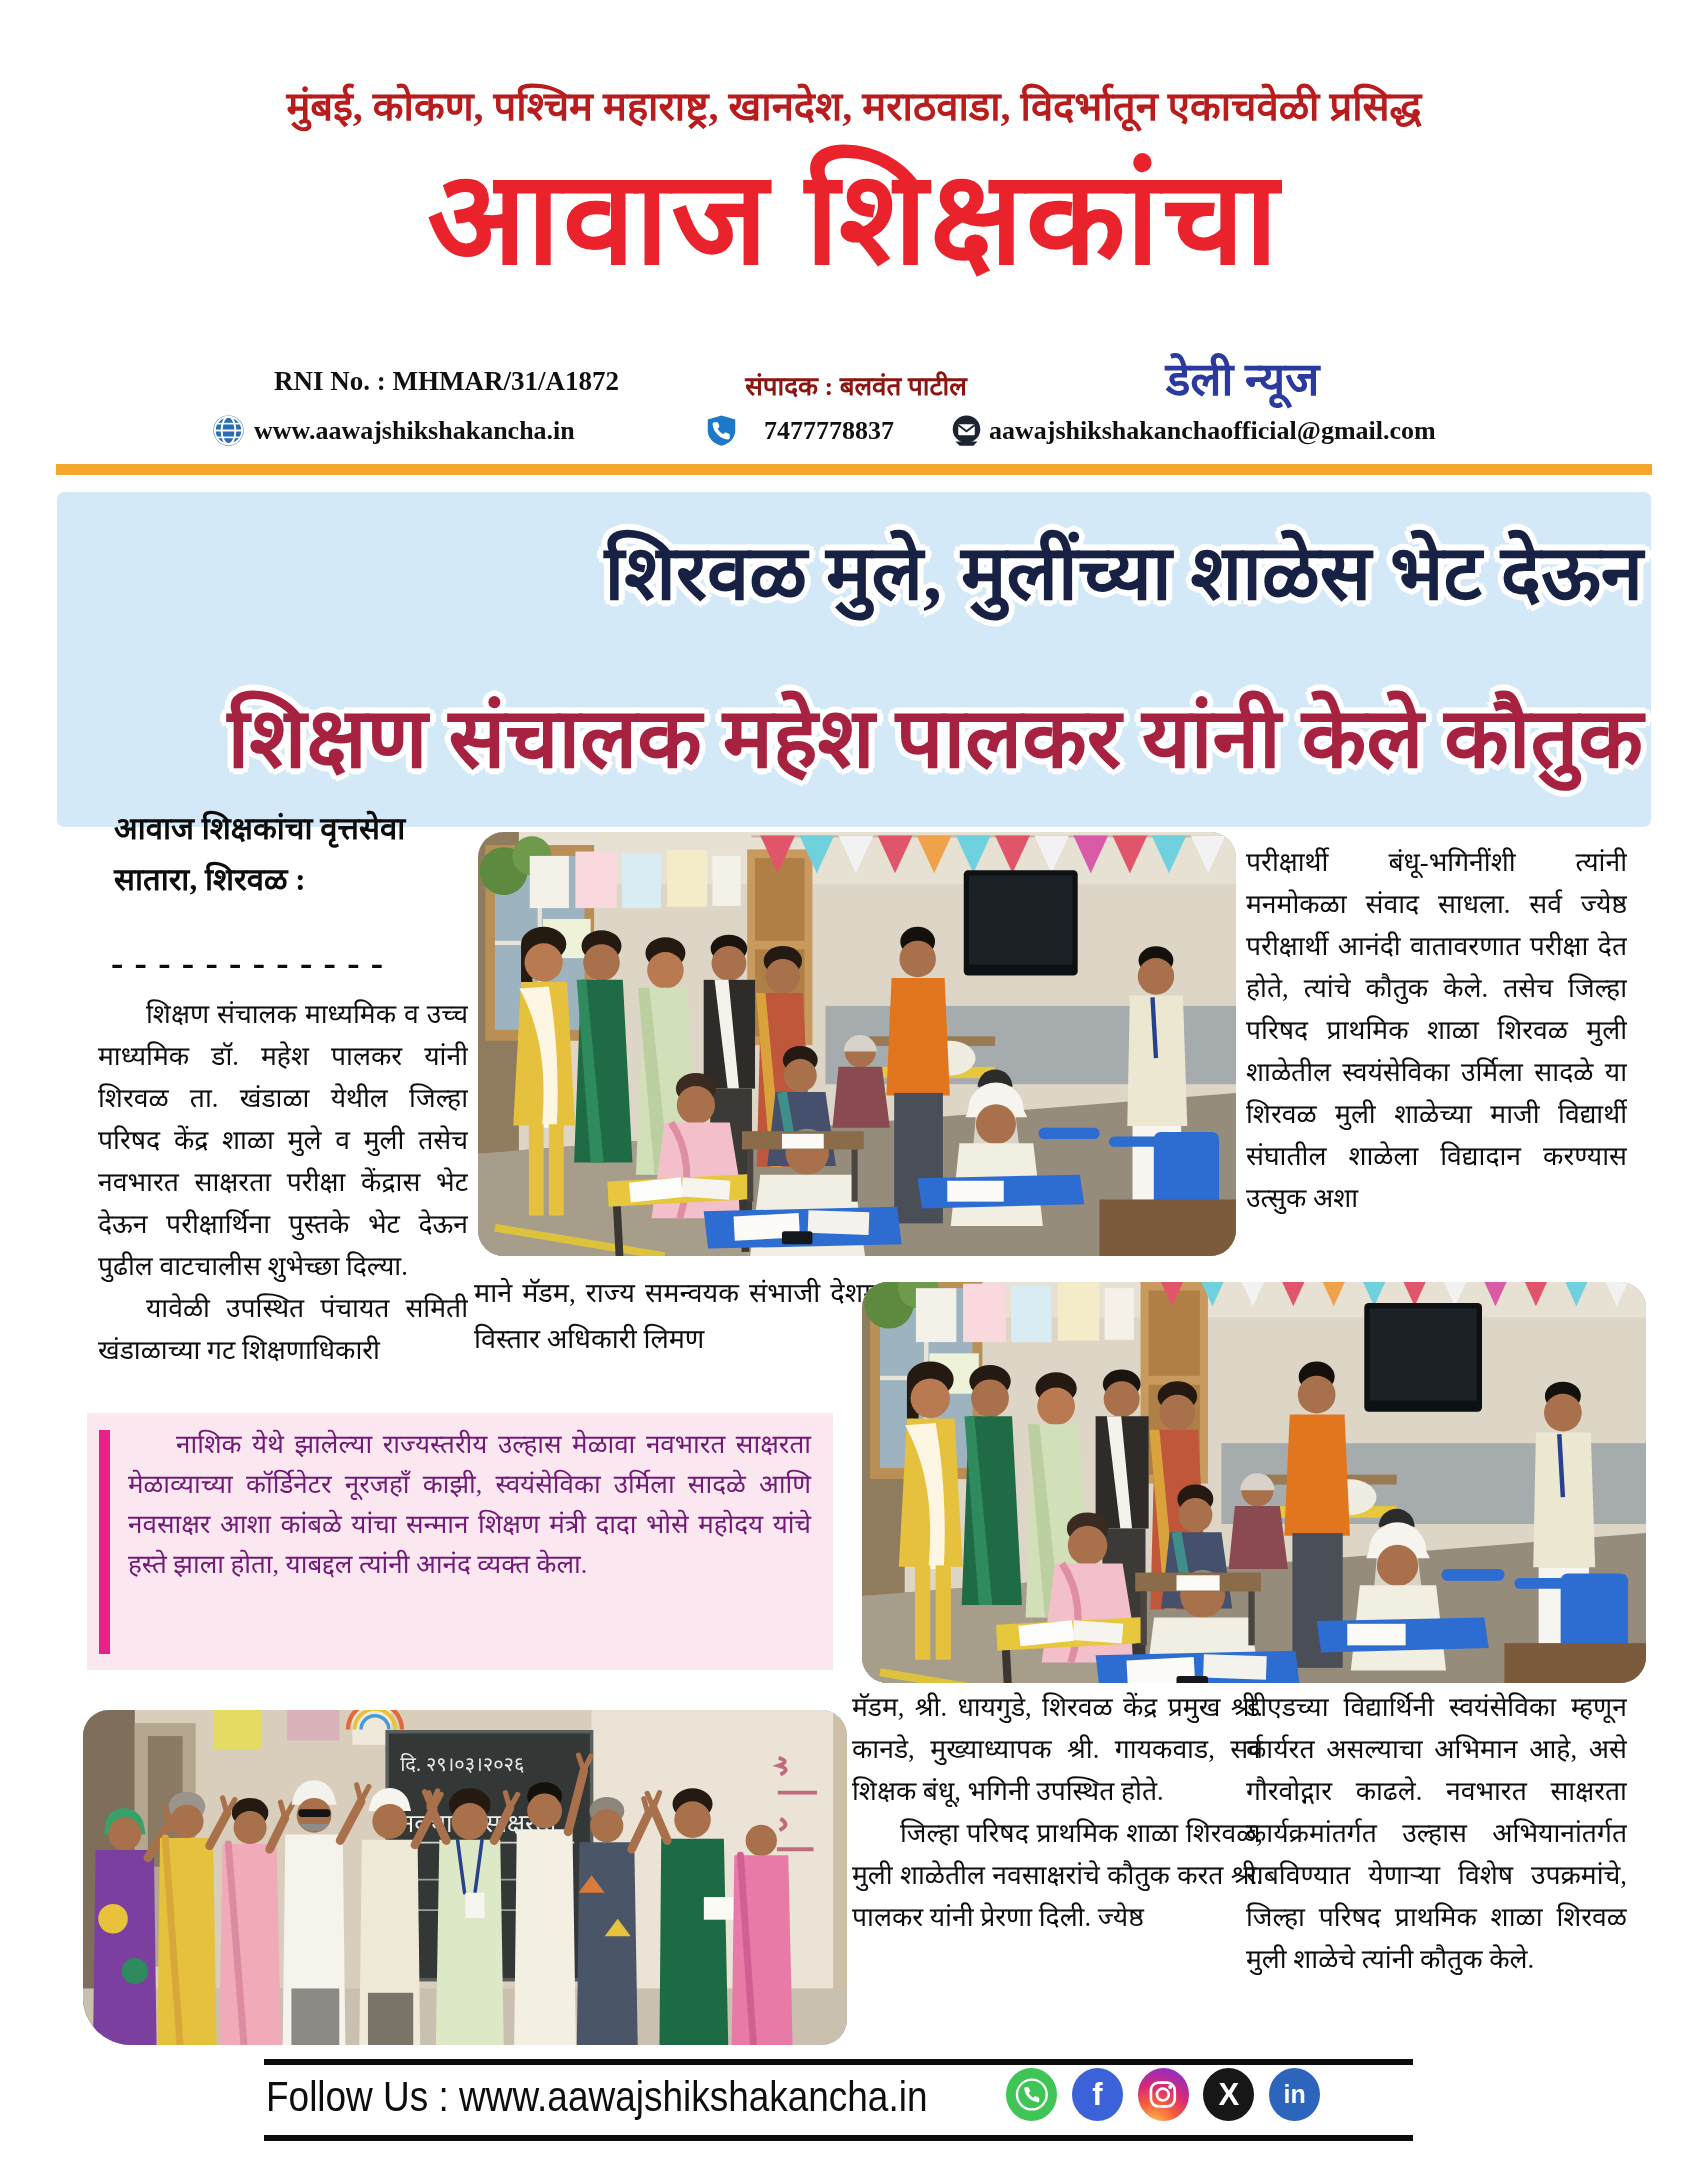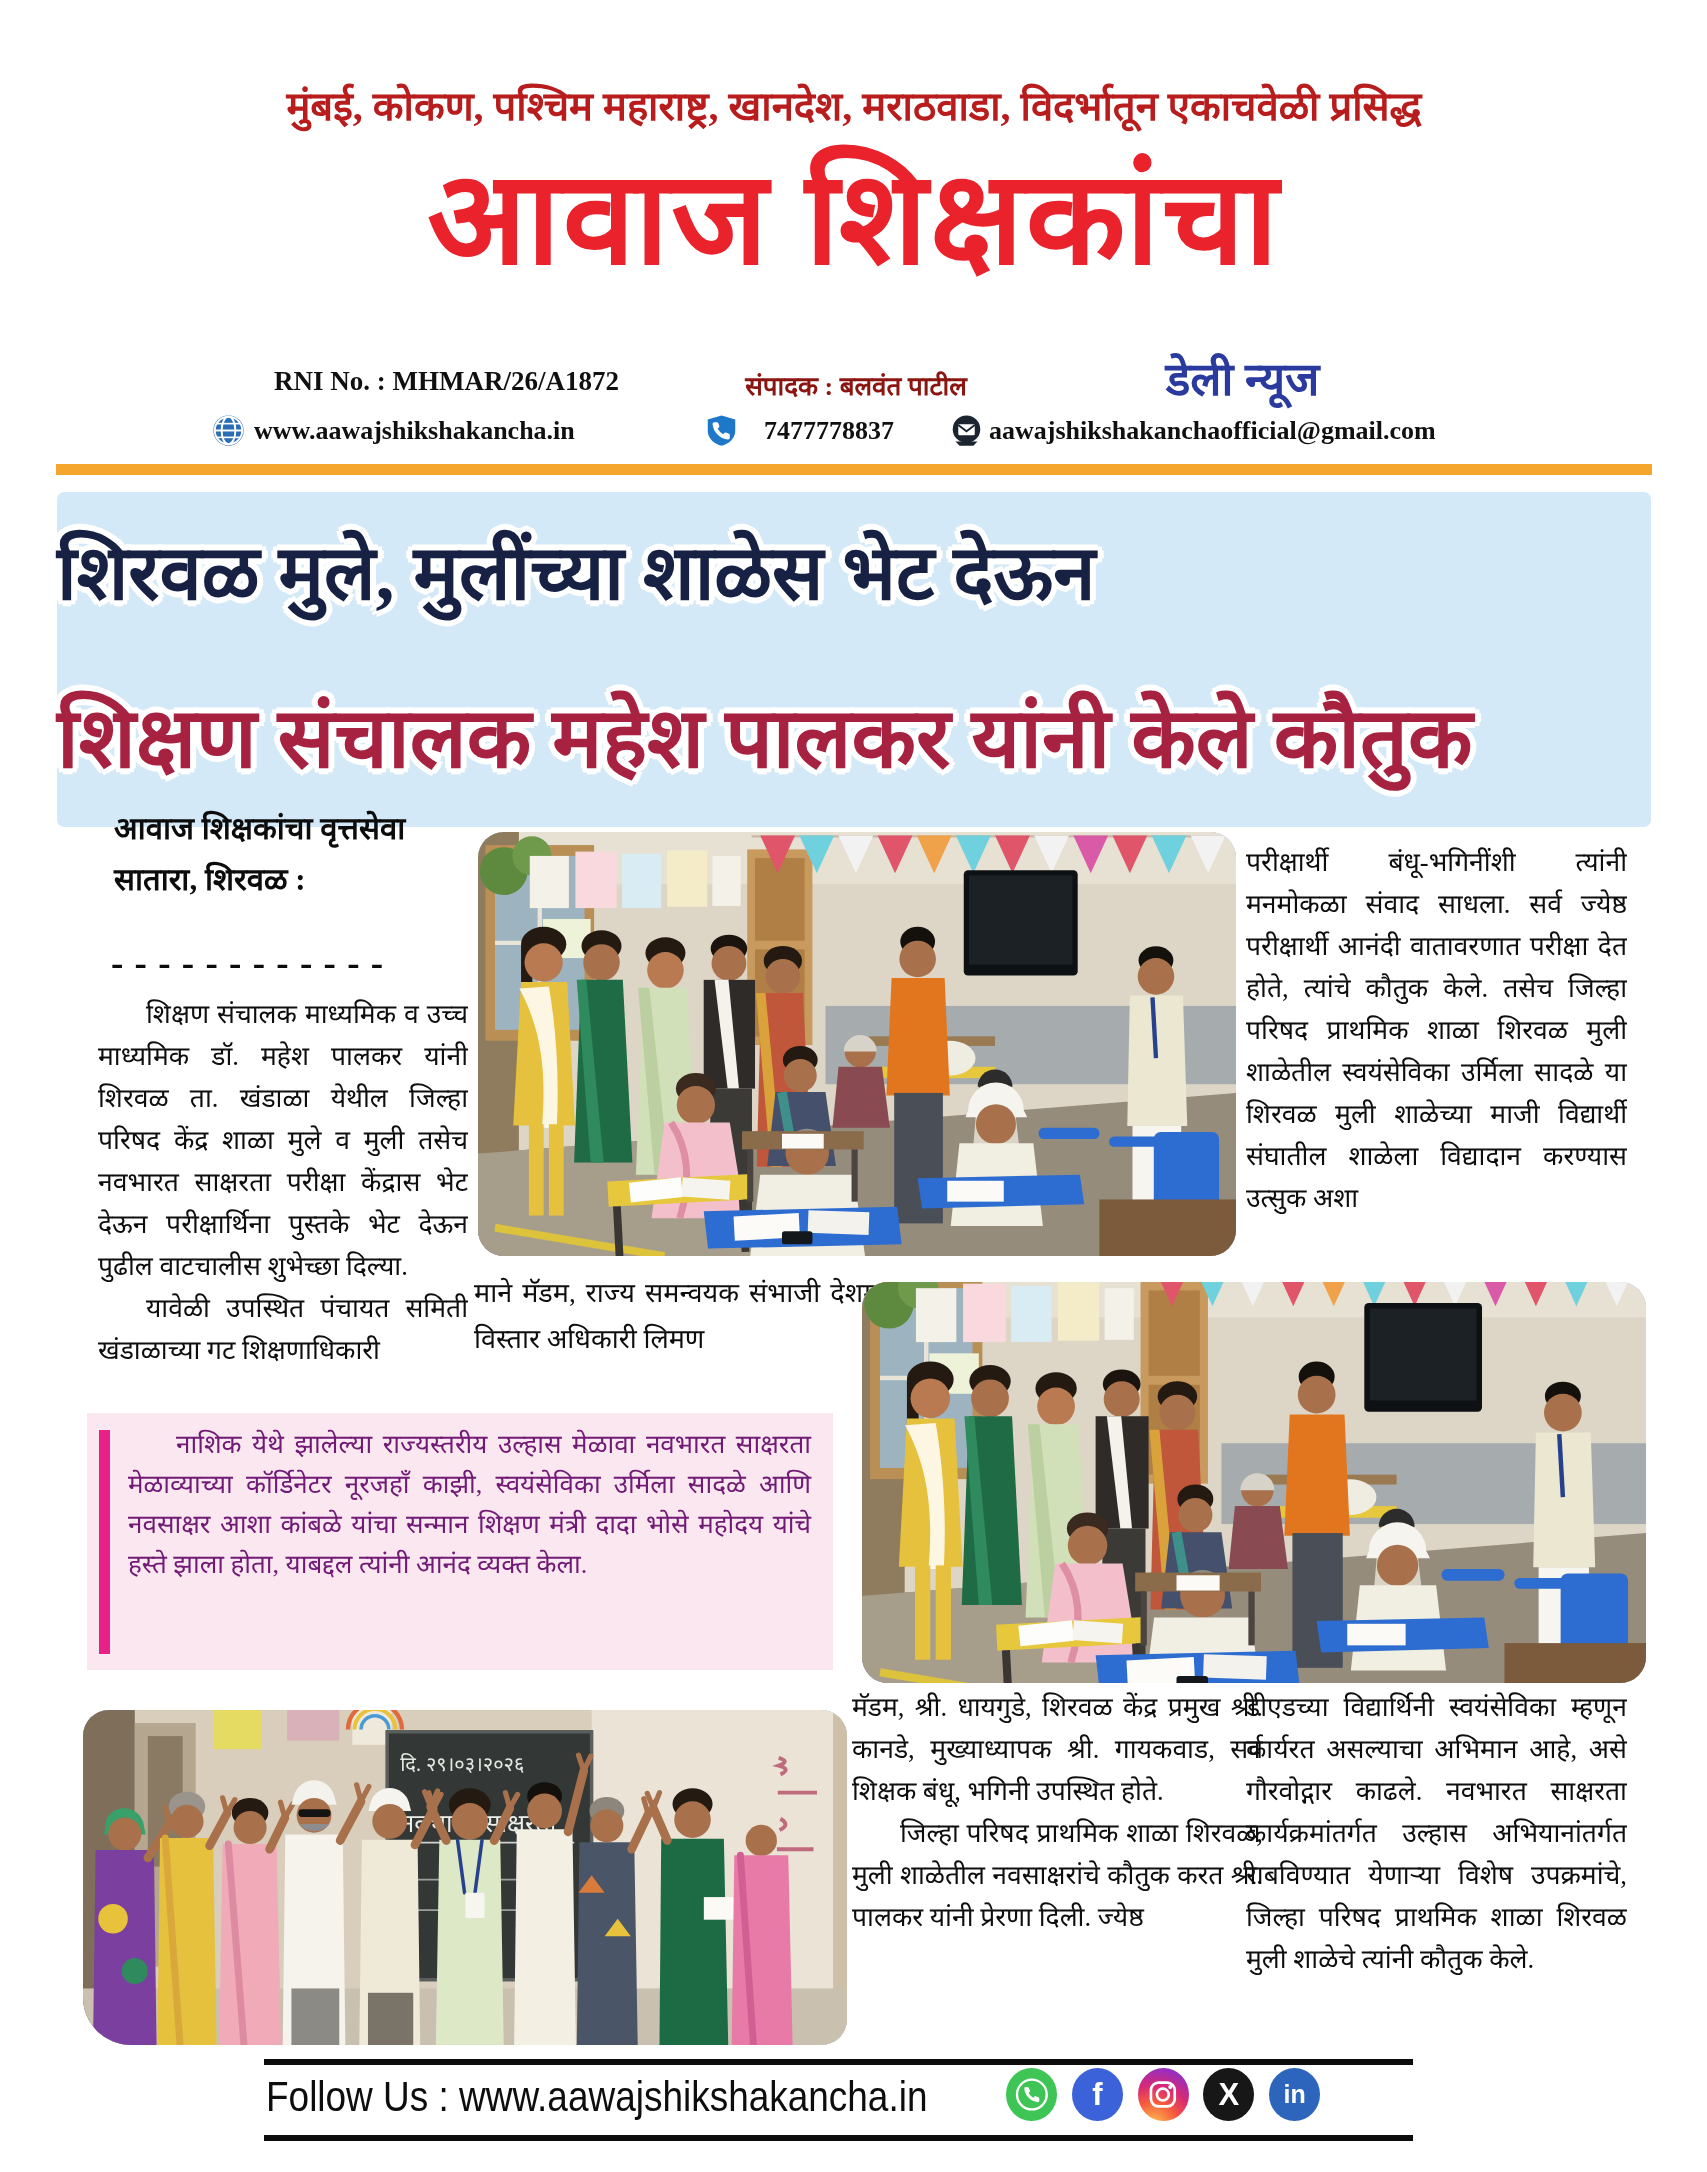--- a/index.html
+++ b/index.html
@@ -14,21 +14,21 @@
   .rni{left:274px;top:366px;font-size:27px;font-weight:bold;color:#101010;}
   .editor{left:704px;top:367px;width:304px;text-align:center;font-size:26px;font-weight:bold;color:#8a1511;}
   .edition{left:1112px;top:346px;width:261px;text-align:center;font-size:46px;font-weight:bold;color:#2b3a9e;}
   .contact-text{font-size:26px;font-weight:bold;color:#101010;}
   .cicon{width:33px;height:33px;}
 
   .orange-bar{left:56px;top:464px;width:1596px;height:11.3px;background:#f4a72c;}
 
   
   .headline-box{left:57px;top:492px;width:1594px;height:335px;background:#d4e9f7;border-radius:7px;}
-  .hl{position:absolute;left:0;right:0;text-align:left;font-weight:bold;
+  .hl{position:absolute;left:0;right:8px;text-align:right;font-weight:bold;
       text-shadow:-6px 0 0 #fff,6px 0 0 #fff,0 -6px 0 #fff,0 6px 0 #fff,
                   -4.3px -4.3px 0 #fff,4.3px -4.3px 0 #fff,-4.3px 4.3px 0 #fff,4.3px 4.3px 0 #fff;}
   .hl1{top:26px;font-size:76px;color:#172144;}
   .hl2{top:185px;font-size:84px;color:#a72240;}
 
   
   .byline{left:114px;top:803px;width:361px;font-size:31px;font-weight:bold;line-height:51px;color:#0c0c0c;}
   .divider-line{left:111px;top:941px;width:365px;font-size:37px;font-weight:bold;letter-spacing:11.3px;
                 overflow:hidden;white-space:nowrap;color:#0c0c0c;}
   .bodycol{font-size:26.5px;line-height:42px;text-align:justify;color:#0e0e0e;}
@@ -220,21 +220,21 @@
       <rect x="1555" y="690" width="150" height="230" rx="16" fill="#2d6cd0"></rect>
       <rect x="1430" y="845" width="315" height="130" fill="#7c5a3c"></rect>
     </g>
   </defs>
 </svg>
 
 <div class="page">
 
   <div class="abs tagline">मुंबई, कोकण, पश्चिम महाराष्ट्र, खानदेश, मराठवाडा, विदर्भातून एकाचवेळी प्रसिद्ध</div>
   <div class="abs masthead-title">आवाज शिक्षकांचा</div>
-  <div class="abs rni">RNI No. : MHMAR/26/A1872</div>
+  <div class="abs rni">RNI No. : MHMAR/31/A1872</div>
   <div class="abs editor">संपादक : बलवंत पाटील</div>
   <div class="abs edition">डेली न्यूज</div>
 
   <span class="abs cicon" style="left:212px;top:414px;">
     <svg viewBox="0 0 24 24">
         <circle cx="12" cy="12" r="11" fill="#2a6db5"></circle>
       <ellipse cx="12" cy="12" rx="5" ry="10" fill="none" stroke="#fff" stroke-width="1.4"></ellipse>
       <circle cx="12" cy="12" r="10" fill="none" stroke="#fff" stroke-width="1.4"></circle>
       <line x1="2" y1="12" x2="22" y2="12" stroke="#fff" stroke-width="1.4"></line>
       <line x1="3.5" y1="7" x2="20.5" y2="7" stroke="#fff" stroke-width="1.2"></line>

